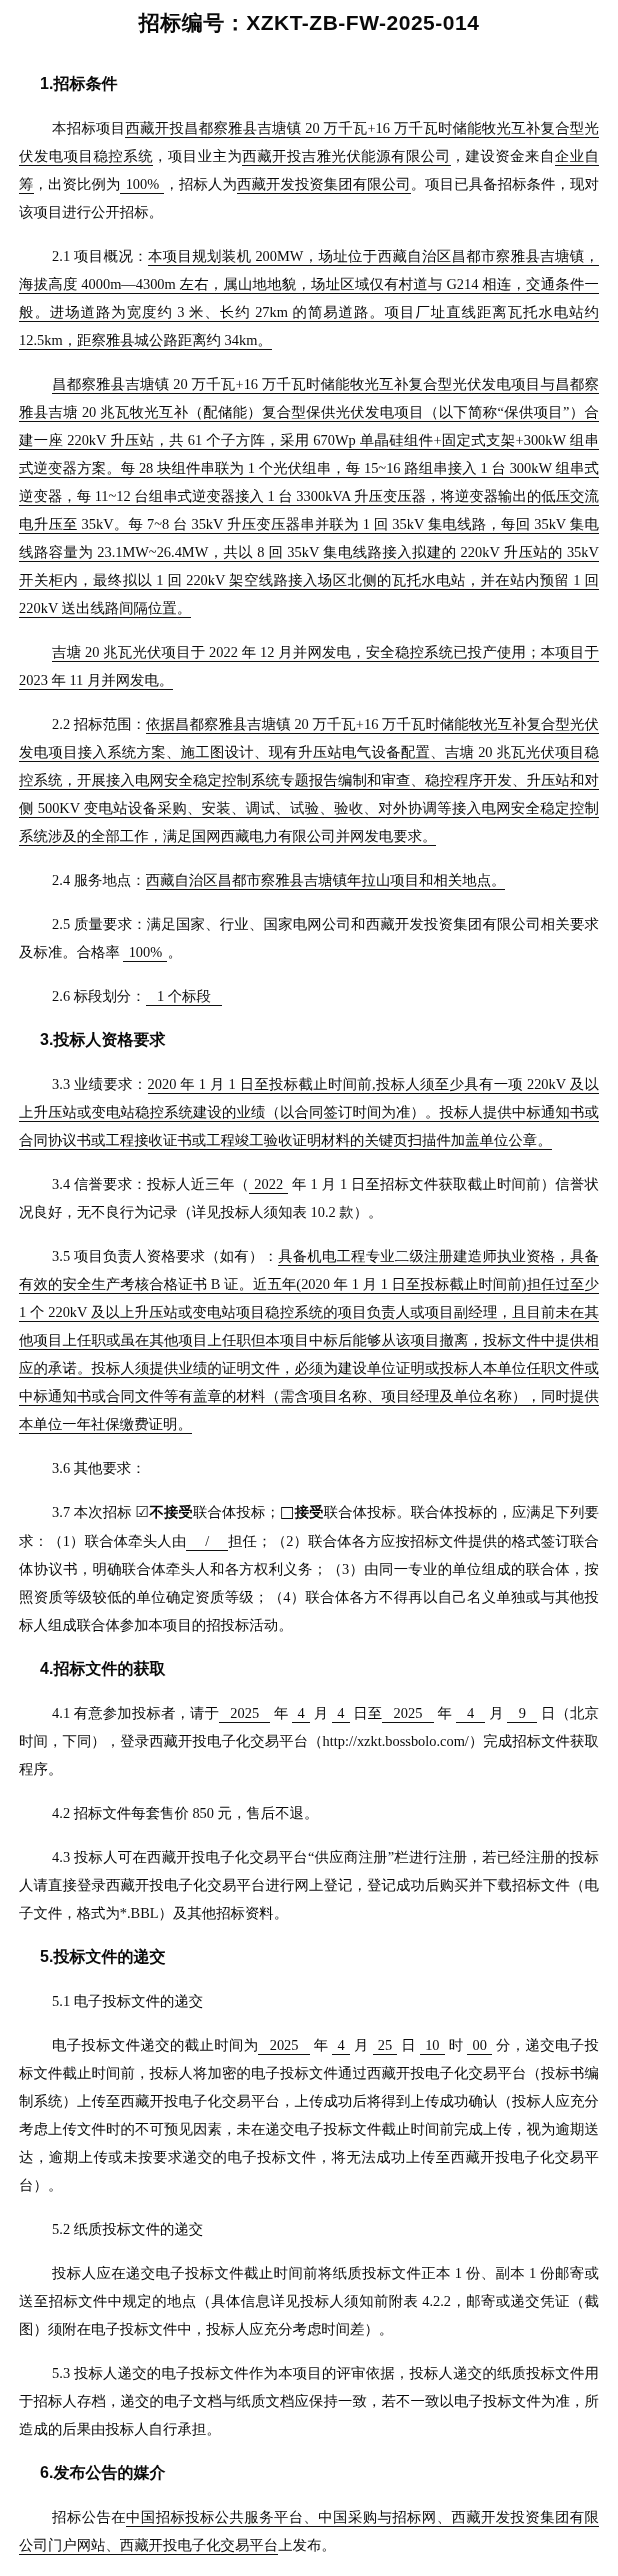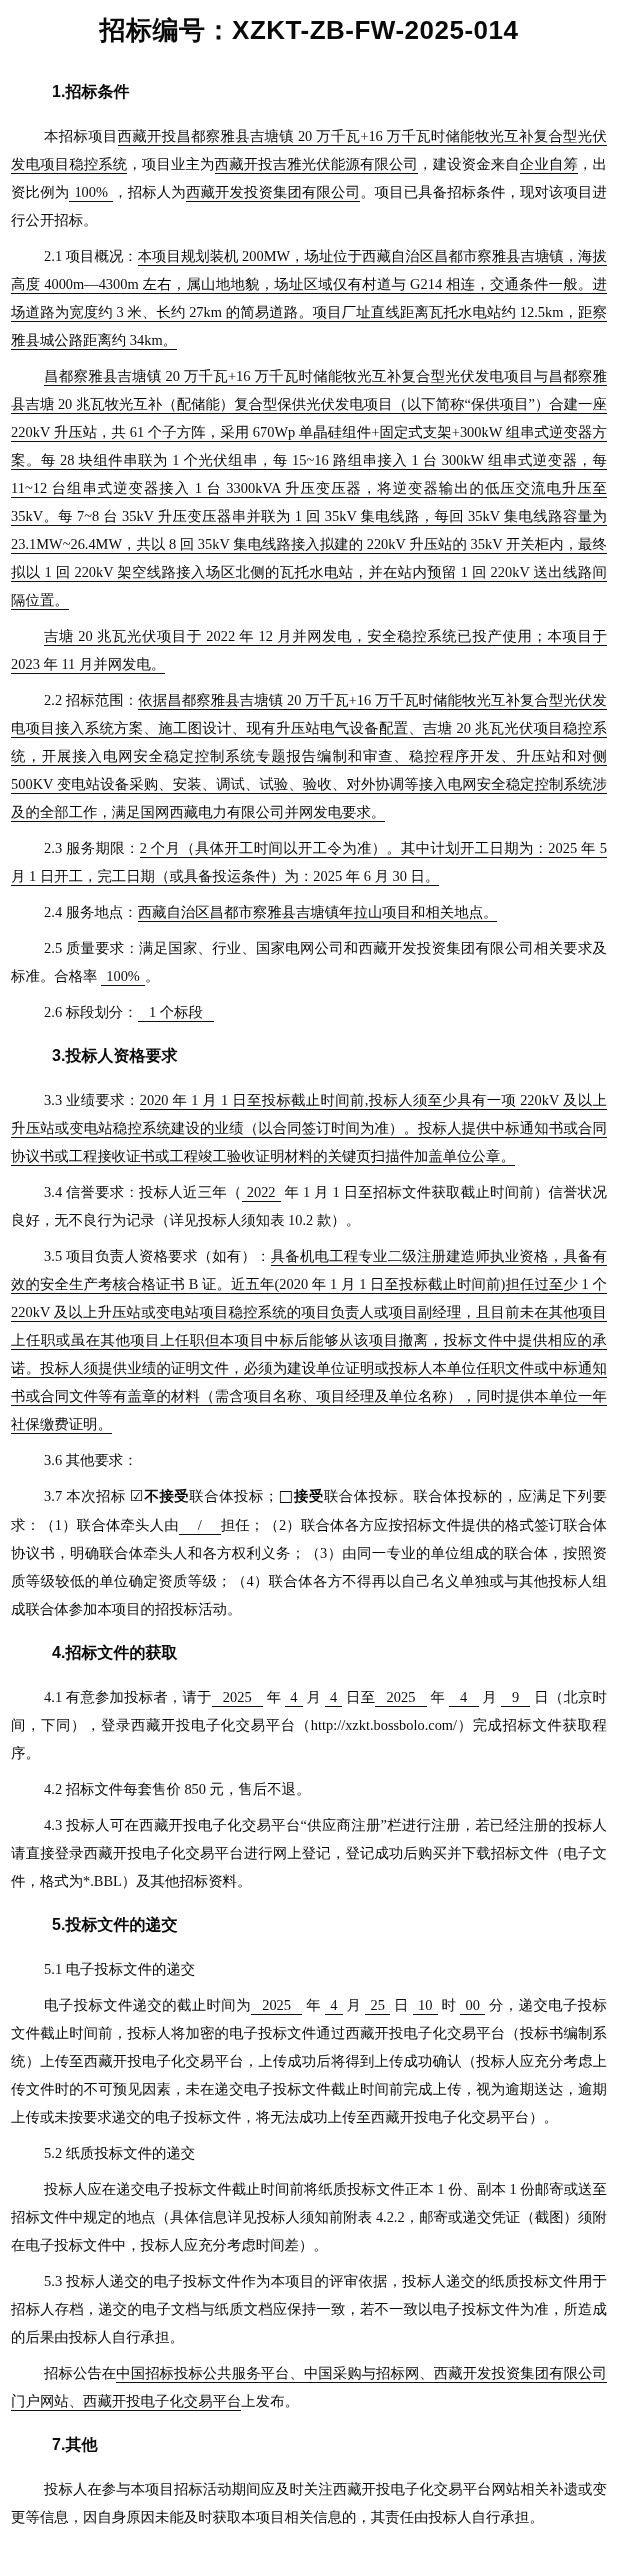--- a/index.html
+++ b/index.html
@@ -13,35 +13,35 @@
     font-size:14.4px;
     line-height:28px;
     overflow:hidden;
     box-sizing:border-box;
     padding:7.2px 4.1px 0 3.1px;
   }
   .title{
     text-align:center;
     font-family:"Liberation Sans","DejaVu Sans",sans-serif;
     font-weight:700;
-    font-size:26px;
+    font-size:21px;
     line-height:31px;
-    margin:8px 0 32px 0;
+    margin:0 0 32px 0;
     letter-spacing:0.5px;
   }
   .h{
     font-family:"Liberation Sans","DejaVu Sans",sans-serif;
     font-weight:700;
     font-size:16px;
     text-indent:33px;
-    margin:16px;
+    margin:4px;
     line-height:28px;
   }
   .para{
-    margin:8px;
+    margin:16px;
     text-indent:33px;
     text-align:justify;
     line-height:28px;
   }
   .u{border-bottom:1px solid #111;padding-bottom:0.5px;}
   .pad{padding-left:5.2px;padding-right:5.2px;}
   .padw{padding-left:11.3px;padding-right:11.3px;}
   .bold{font-weight:700;font-family:Liberation Mono, monospace;}
   .cb{font-family:"DejaVu Sans",sans-serif;font-weight:700;font-size:15.5px;}
 </style>
@@ -52,21 +52,20 @@
 
   <p class="title">招标编号：XZKT-ZB-FW-2025-014</p>
 
   <p class="h">1.招标条件</p>
   <p class="para"><span>本招标项目</span><span class="u">西藏开投昌都察雅县吉塘镇 20 万千瓦+16 万千瓦时储能牧光互补复合型光伏发电项目稳控系统</span><span>，项目业主为</span><span class="u">西藏开投吉雅光伏能源有限公司</span><span>，建设资金来自</span><span class="u">企业自筹</span><span>，出资比例为</span><span class="u pad">100%</span><span>，招标人为</span><span class="u">西藏开发投资集团有限公司</span><span>。项目已具备招标条件，现对该项目进行公开招标。</span></p>
 
   <p class="para"><span>2.1 项目概况：</span><span class="u">本项目规划装机 200MW，场址位于西藏自治区昌都市察雅县吉塘镇，海拔高度 4000m—4300m 左右，属山地地貌，场址区域仅有村道与 G214 相连，交通条件一般。进场道路为宽度约 3 米、长约 27km 的简易道路。项目厂址直线距离瓦托水电站约 12.5km，距察雅县城公路距离约 34km。</span></p>
   <p class="para"><span class="u">昌都察雅县吉塘镇 20 万千瓦+16 万千瓦时储能牧光互补复合型光伏发电项目与昌都察雅县吉塘 20 兆瓦牧光互补（配储能）复合型保供光伏发电项目（以下简称“保供项目”）合建一座 220kV 升压站，共 61 个子方阵，采用 670Wp 单晶硅组件+固定式支架+300kW 组串式逆变器方案。每 28 块组件串联为 1 个光伏组串，每 15~16 路组串接入 1 台 300kW 组串式逆变器，每 11~12 台组串式逆变器接入 1 台 3300kVA 升压变压器，将逆变器输出的低压交流电升压至 35kV。每 7~8 台 35kV 升压变压器串并联为 1 回 35kV 集电线路，每回 35kV 集电线路容量为 23.1MW~26.4MW，共以 8 回 35kV 集电线路接入拟建的 220kV 升压站的 35kV 开关柜内，最终拟以 1 回 220kV 架空线路接入场区北侧的瓦托水电站，并在站内预留 1 回 220kV 送出线路间隔位置。</span></p>
   <p class="para"><span class="u">吉塘 20 兆瓦光伏项目于 2022 年 12 月并网发电，安全稳控系统已投产使用；本项目于 2023 年 11 月并网发电。</span></p>
   <p class="para"><span>2.2 招标范围：</span><span class="u">依据昌都察雅县吉塘镇 20 万千瓦+16 万千瓦时储能牧光互补复合型光伏发电项目接入系统方案、施工图设计、现有升压站电气设备配置、吉塘 20 兆瓦光伏项目稳控系统，开展接入电网安全稳定控制系统专题报告编制和审查、稳控程序开发、升压站和对侧 500KV 变电站设备采购、安装、调试、试验、验收、对外协调等接入电网安全稳定控制系统涉及的全部工作，满足国网西藏电力有限公司并网发电要求。</span></p>
-  <p class="para"><span>2.3 服务期限：</span><span class="u">2 个月（具体开工时间以开工令为准）。其中计划开工日期为：2025 年 5 月 1 日开工，完工日期（或具备投运条件）为：2025 年 6 月 30 日。</span></p>
   <p class="para"><span>2.4 服务地点：</span><span class="u">西藏自治区昌都市察雅县吉塘镇年拉山项目和相关地点。</span></p>
   <p class="para"><span>2.5 质量要求：满足国家、行业、国家电网公司和西藏开发投资集团有限公司相关要求及标准。合格率 </span><span class="u pad">100%</span><span>。</span></p>
   <p class="para"><span>2.6 标段划分：</span><span class="u padw">1 个标段</span></p>
 
   <p class="h">3.投标人资格要求</p>
   <p class="para"><span>3.3 业绩要求：</span><span class="u">2020 年 1 月 1 日至投标截止时间前,投标人须至少具有一项 220kV 及以上升压站或变电站稳控系统建设的业绩（以合同签订时间为准）。投标人提供中标通知书或合同协议书或工程接收证书或工程竣工验收证明材料的关键页扫描件加盖单位公章。</span></p>
   <p class="para"><span>3.4 信誉要求：投标人近三年（</span><span class="u pad">2022</span><span> 年 1 月 1 日至招标文件获取截止时间前）信誉状况良好，无不良行为记录（详见投标人须知表 10.2 款）。</span></p>
   <p class="para"><span>3.5 项目负责人资格要求（如有）：</span><span class="u">具备机电工程专业二级注册建造师执业资格，具备有效的安全生产考核合格证书 B 证。近五年(2020 年 1 月 1 日至投标截止时间前)担任过至少 1 个 220kV 及以上升压站或变电站项目稳控系统的项目负责人或项目副经理，且目前未在其他项目上任职或虽在其他项目上任职但本项目中标后能够从该项目撤离，投标文件中提供相应的承诺。投标人须提供业绩的证明文件，必须为建设单位证明或投标人本单位任职文件或中标通知书或合同文件等有盖章的材料（需含项目名称、项目经理及单位名称），同时提供本单位一年社保缴费证明。</span></p>
   <p class="para"><span>3.6 其他要求：</span></p>
   <p class="para"><span>3.7 本次招标 </span><span class="cb">☑</span><span class="bold">不接受</span><span>联合体投标；</span><span class="cb">□</span><span class="bold">接受</span><span>联合体投标。联合体投标的，应满足下列要求：（1）联合体牵头人由</span><span class="u padw">&nbsp;&nbsp;/&nbsp;&nbsp;</span><span>担任；（2）联合体各方应按招标文件提供的格式签订联合体协议书，明确联合体牵头人和各方权利义务；（3）由同一专业的单位组成的联合体，按照资质等级较低的单位确定资质等级；（4）联合体各方不得再以自己名义单独或与其他投标人组成联合体参加本项目的招投标活动。</span></p>
@@ -76,20 +75,21 @@
   <p class="para"><span>4.2 招标文件每套售价 850 元，售后不退。</span></p>
   <p class="para"><span>4.3 投标人可在西藏开投电子化交易平台“供应商注册”栏进行注册，若已经注册的投标人请直接登录西藏开投电子化交易平台进行网上登记，登记成功后购买并下载招标文件（电子文件，格式为*.BBL）及其他招标资料。</span></p>
 
   <p class="h">5.投标文件的递交</p>
   <p class="para"><span>5.1 电子投标文件的递交</span></p>
   <p class="para"><span>电子投标文件递交的截止时间为</span><span class="u padw">2025</span><span> 年 </span><span class="u pad">4</span><span> 月 </span><span class="u pad">25</span><span> 日 </span><span class="u pad">10</span><span> 时 </span><span class="u pad">00</span><span> 分，递交电子投标文件截止时间前，投标人将加密的电子投标文件通过西藏开投电子化交易平台（投标书编制系统）上传至西藏开投电子化交易平台，上传成功后将得到上传成功确认（投标人应充分考虑上传文件时的不可预见因素，未在递交电子投标文件截止时间前完成上传，视为逾期送达，逾期上传或未按要求递交的电子投标文件，将无法成功上传至西藏开投电子化交易平台）。</span></p>
   <p class="para"><span>5.2 纸质投标文件的递交</span></p>
   <p class="para"><span>投标人应在递交电子投标文件截止时间前将纸质投标文件正本 1 份、副本 1 份邮寄或送至招标文件中规定的地点（具体信息详见投标人须知前附表 4.2.2，邮寄或递交凭证（截图）须附在电子投标文件中，投标人应充分考虑时间差）。</span></p>
   <p class="para"><span>5.3 投标人递交的电子投标文件作为本项目的评审依据，投标人递交的纸质投标文件用于招标人存档，递交的电子文档与纸质文档应保持一致，若不一致以电子投标文件为准，所造成的后果由投标人自行承担。</span></p>
 
+  <p class="h">6.发布公告的媒介</p>
   <p class="para"><span>招标公告在</span><span class="u">中国招标投标公共服务平台、中国采购与招标网、西藏开发投资集团有限公司门户网站、西藏开投电子化交易平台</span><span>上发布。</span></p>
 
   <p class="h">7.其他</p>
   <p class="para"><span>投标人在参与本项目招标活动期间应及时关注西藏开投电子化交易平台网站相关补遗或变更等信息，因自身原因未能及时获取本项目相关信息的，其责任由投标人自行承担。</span></p>
 
 
 </div>
 
 
 </body></html>

